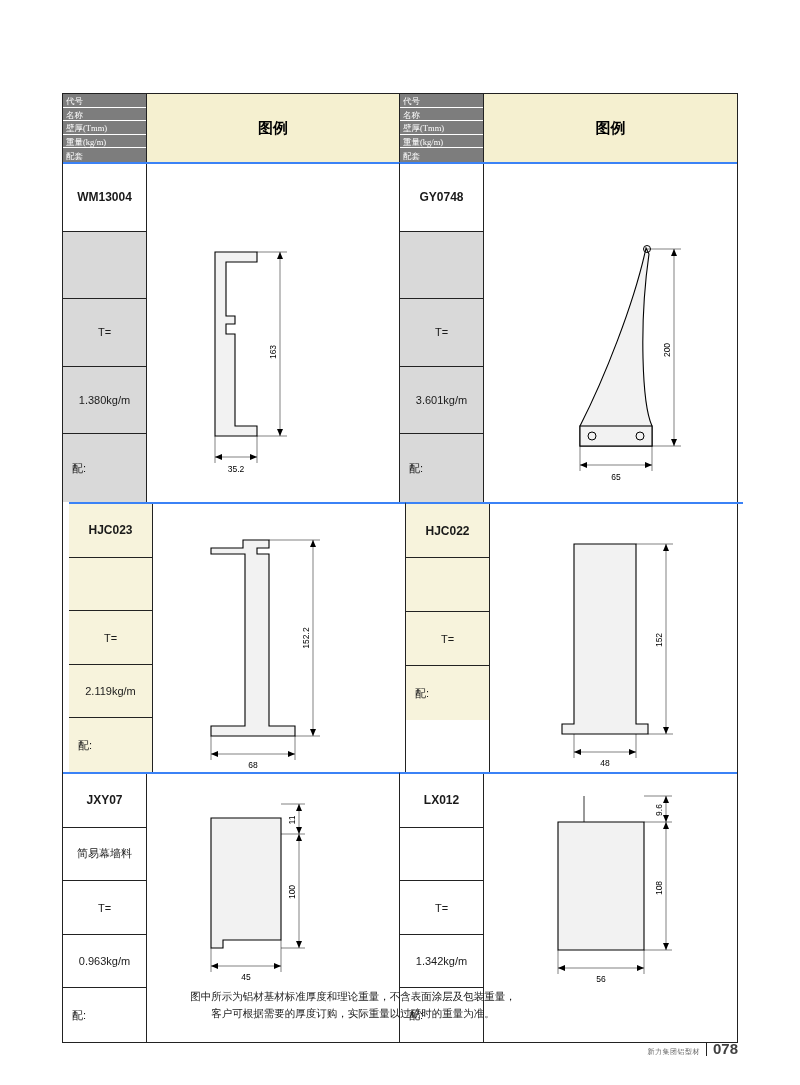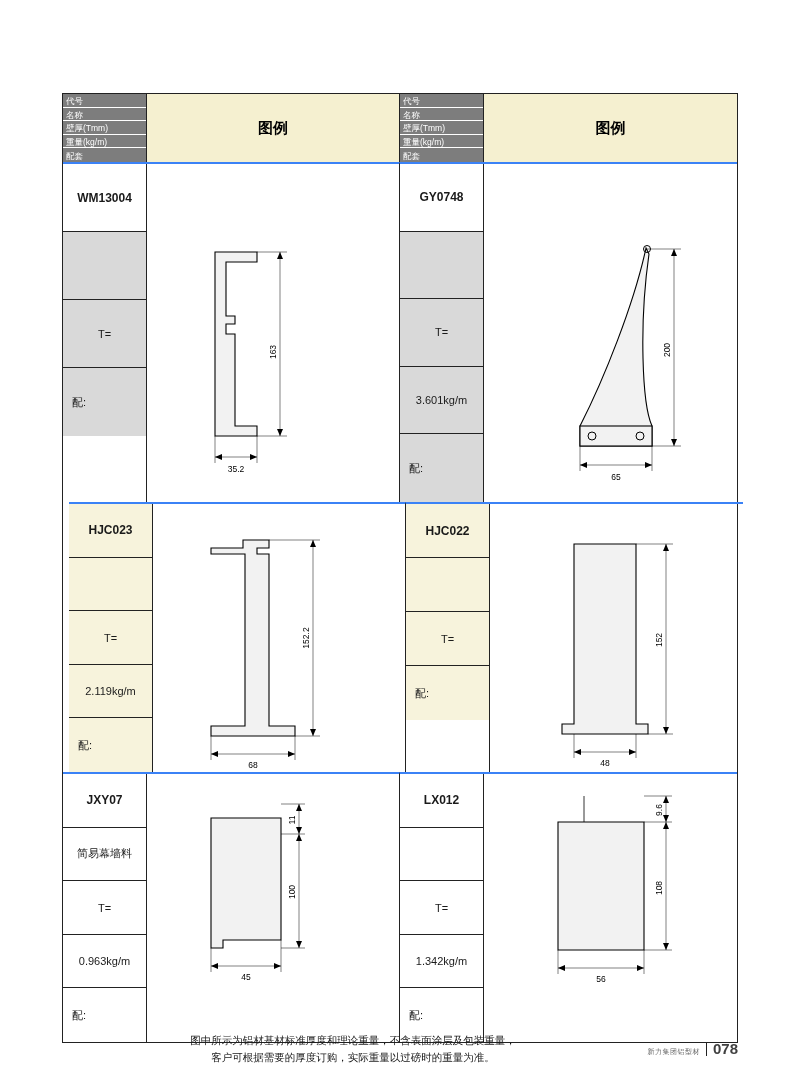--- a/index.html
+++ b/index.html
@@ -65,20 +65,21 @@
     background: #7d7d7d;
     color: #fff;
     font-size: 8.5px;
     line-height: 1;
     padding: 2px 3px 0 3px;
     height: 13.6px;
     border-bottom: 1px solid #fff;
     display: flex;
     align-items: center;
     white-space: nowrap;
+    font-family: Liberation Serif, serif;
   }
   .hdr-cell:last-child { border-bottom: none; }
   .hdr-legend {
     flex: 1 1 auto;
     background: #f5f0d0;
     display: flex;
     align-items: center;
     justify-content: center;
     font-size: 15px;
     font-weight: bold;
@@ -110,21 +111,21 @@
 
   .bg-gray  { background: #d9d9d9; }
   .bg-cream { background: #f7f3dc; }
   .bg-white { background: #ffffff; }
 
   .block-row + .block-row .block { border-top: 2px solid #3b82f6; }
 
   
   .footnote {
     position: absolute;
-    left: 0; top: 1032px;
+    left: 0; top: 988px;
     width: 706px;
     text-align: center;
     font-size: 10.5px;
     line-height: 1.65;
     color: #1a1a1a;
   }
 
   
   .footer {
     position: absolute;
@@ -190,20 +191,21 @@
 
     </div>
 
     <div class="block-row b1">
 
       <div class="block left">
         <div class="spec">
           <div class="cell code bg-white">WM13004</div>
           <div class="cell bg-gray"></div>
           <div class="cell bg-gray">T=</div>
+          <div class="cell bg-gray">1.380kg/m</div>
           <div class="cell bg-gray last left-align">配:</div>
         </div>
         <div class="drawing">
           <svg width="253" height="339" viewBox="0 0 253 339">
 
             <path class="prof" d="M68 88 L110 88 L110 98 L79 98 L79 152 L88 152 L88 160 L79 160 L79 170 L88 170 L88 262 L110 262 L110 272 L68 272 Z"></path>
 
             <line class="dim" x1="133" y1="88" x2="133" y2="272"></line>
             <line class="dim" x1="110" y1="88" x2="140" y2="88"></line>
             <line class="dim" x1="110" y1="272" x2="140" y2="272"></line>

